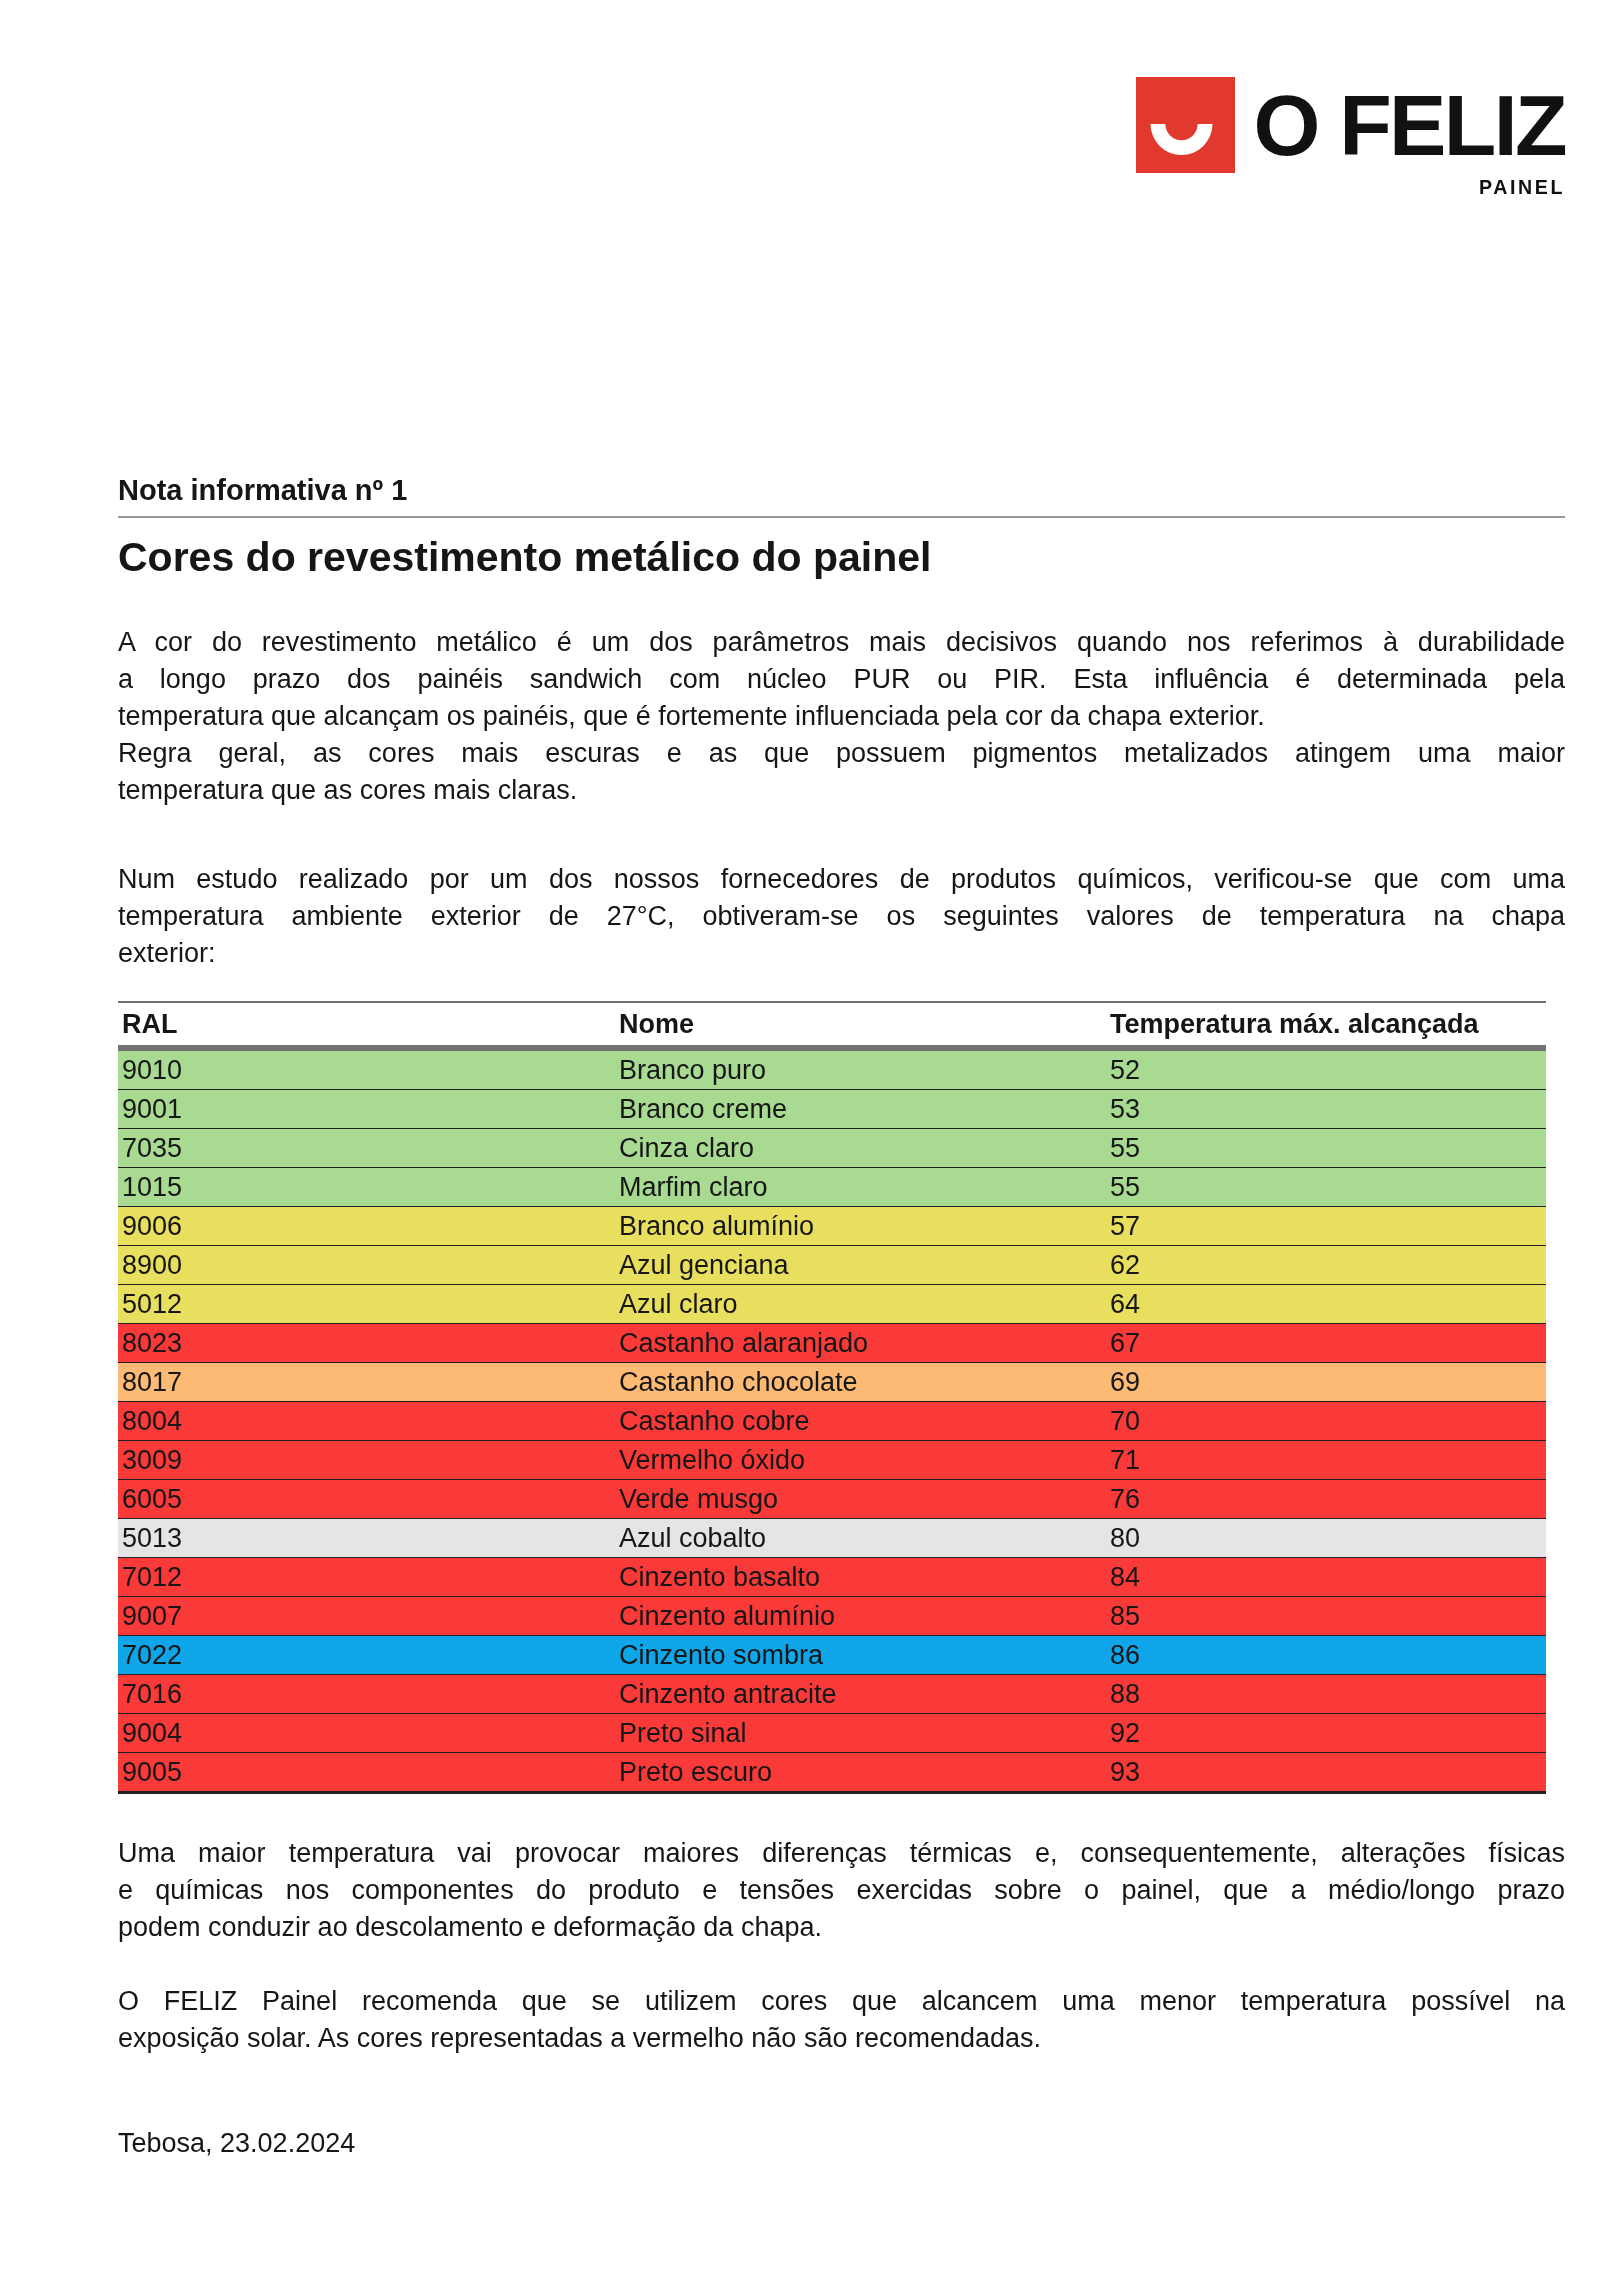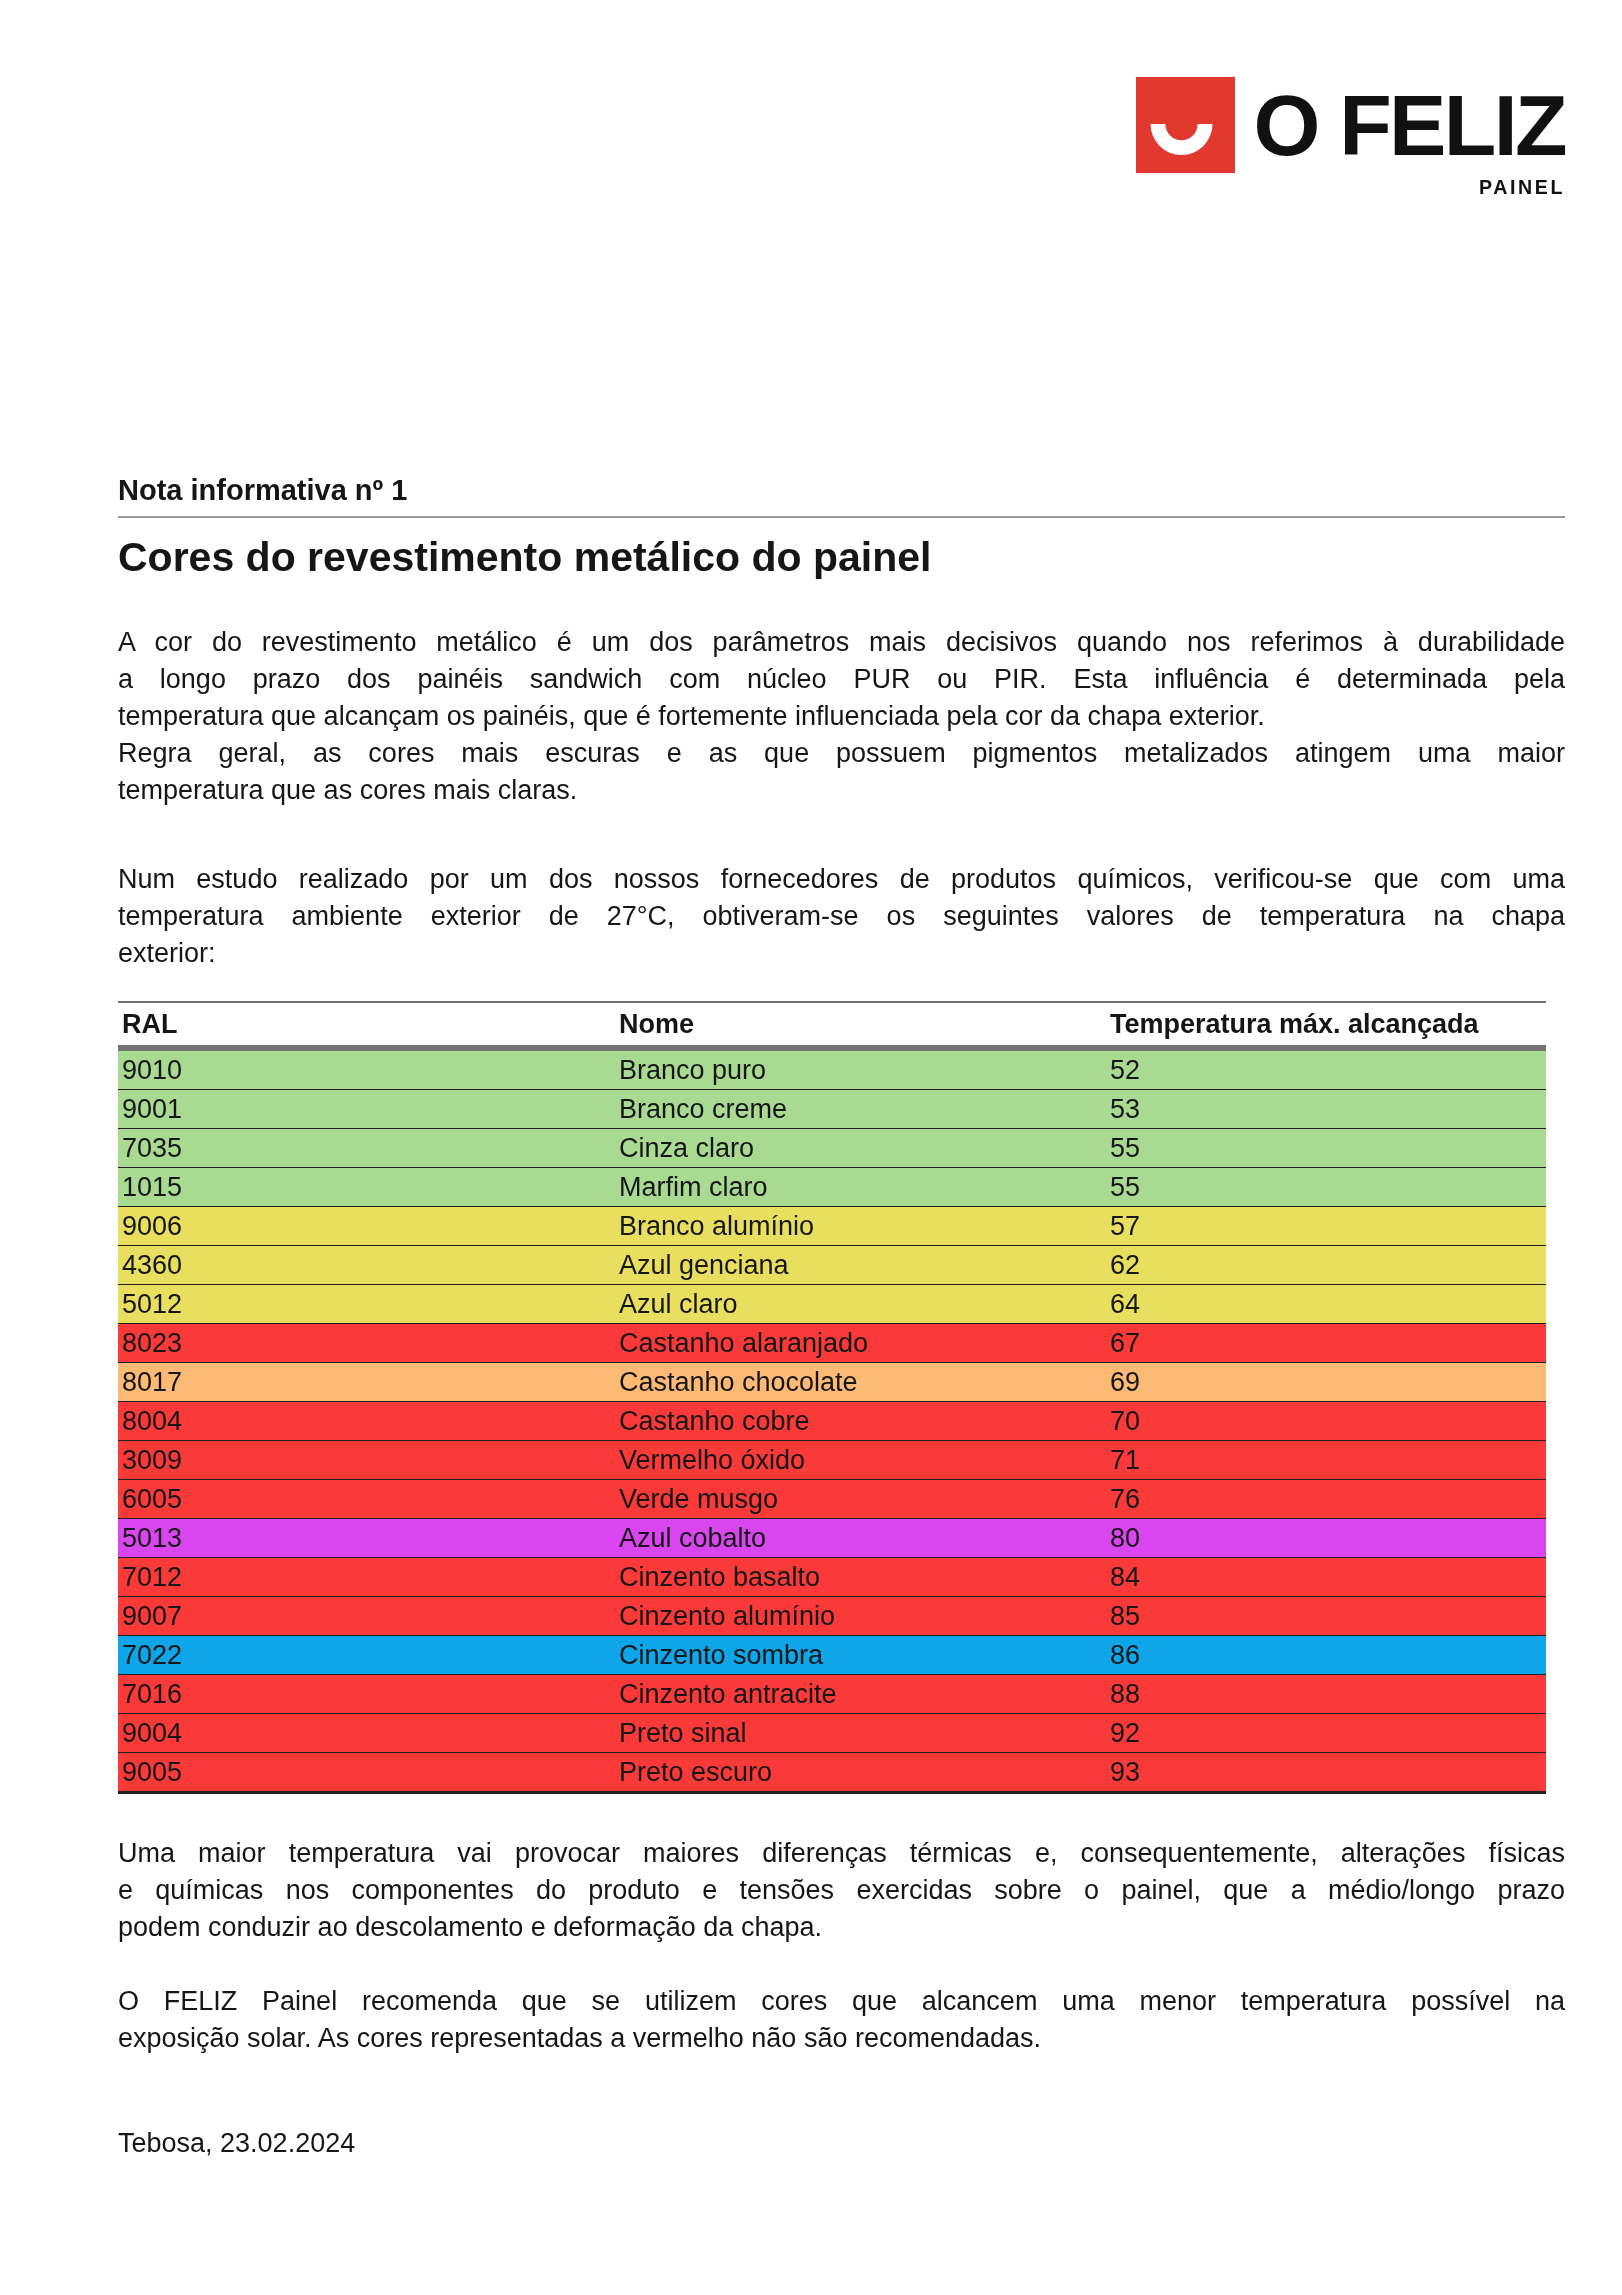--- a/index.html
+++ b/index.html
@@ -200,21 +200,21 @@
       <td>1015</td>
       <td>Marfim claro</td>
       <td>55</td>
     </tr>
         <tr style="background-color: rgb(232, 223, 94);">
       <td>9006</td>
       <td>Branco alumínio</td>
       <td>57</td>
     </tr>
         <tr style="background-color: rgb(232, 223, 94);">
-      <td>4360</td>
+      <td>8900</td>
       <td>Azul genciana</td>
       <td>62</td>
     </tr>
         <tr style="background-color: rgb(232, 223, 94);">
       <td>5012</td>
       <td>Azul claro</td>
       <td>64</td>
     </tr>
         <tr style="background-color: rgb(250, 58, 56);">
       <td>8023</td>
@@ -234,21 +234,21 @@
         <tr style="background-color: rgb(250, 58, 56);">
       <td>3009</td>
       <td>Vermelho óxido</td>
       <td>71</td>
     </tr>
         <tr style="background-color: rgb(250, 58, 56);">
       <td>6005</td>
       <td>Verde musgo</td>
       <td>76</td>
     </tr>
-        <tr style="background-color: #d946ef; margin-top: 8px;">
+        <tr style="background-color: #e5e5e5; margin-top: 8px;">
       <td>5013</td>
       <td>Azul cobalto</td>
       <td>80</td>
     </tr>
         <tr style="background-color: rgb(250, 58, 56);">
       <td>7012</td>
       <td>Cinzento basalto</td>
       <td>84</td>
     </tr>
         <tr style="background-color: rgb(250, 58, 56);">

